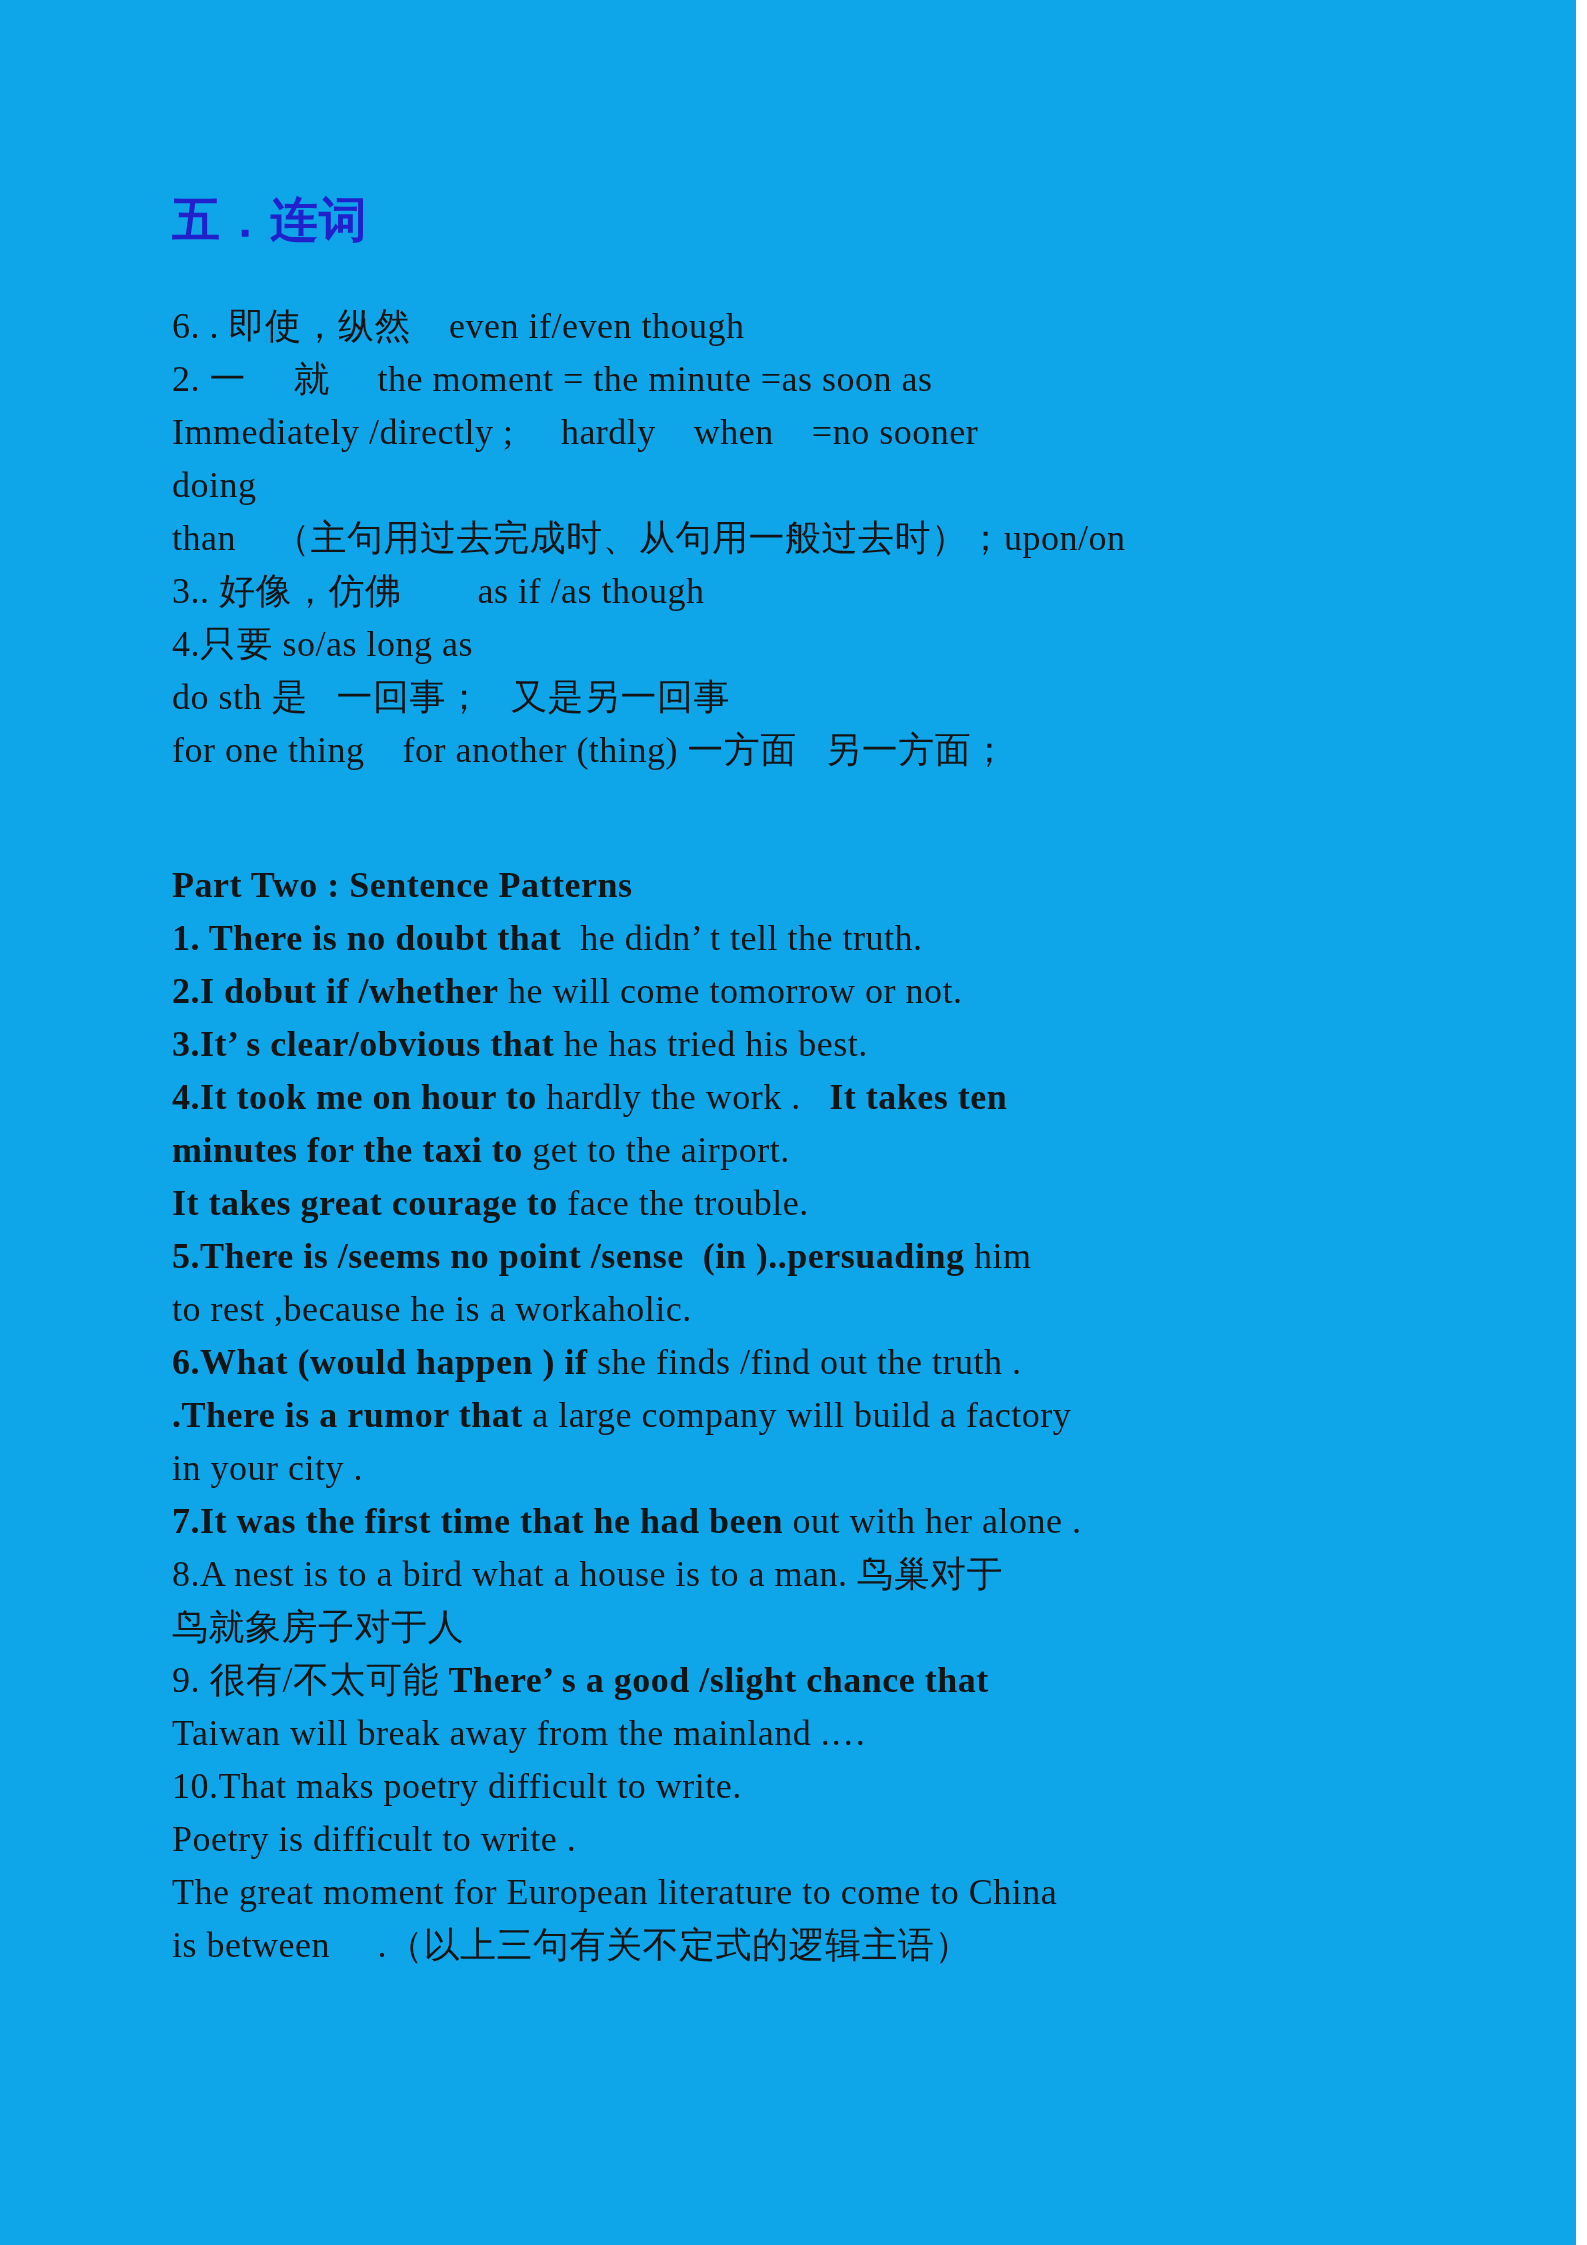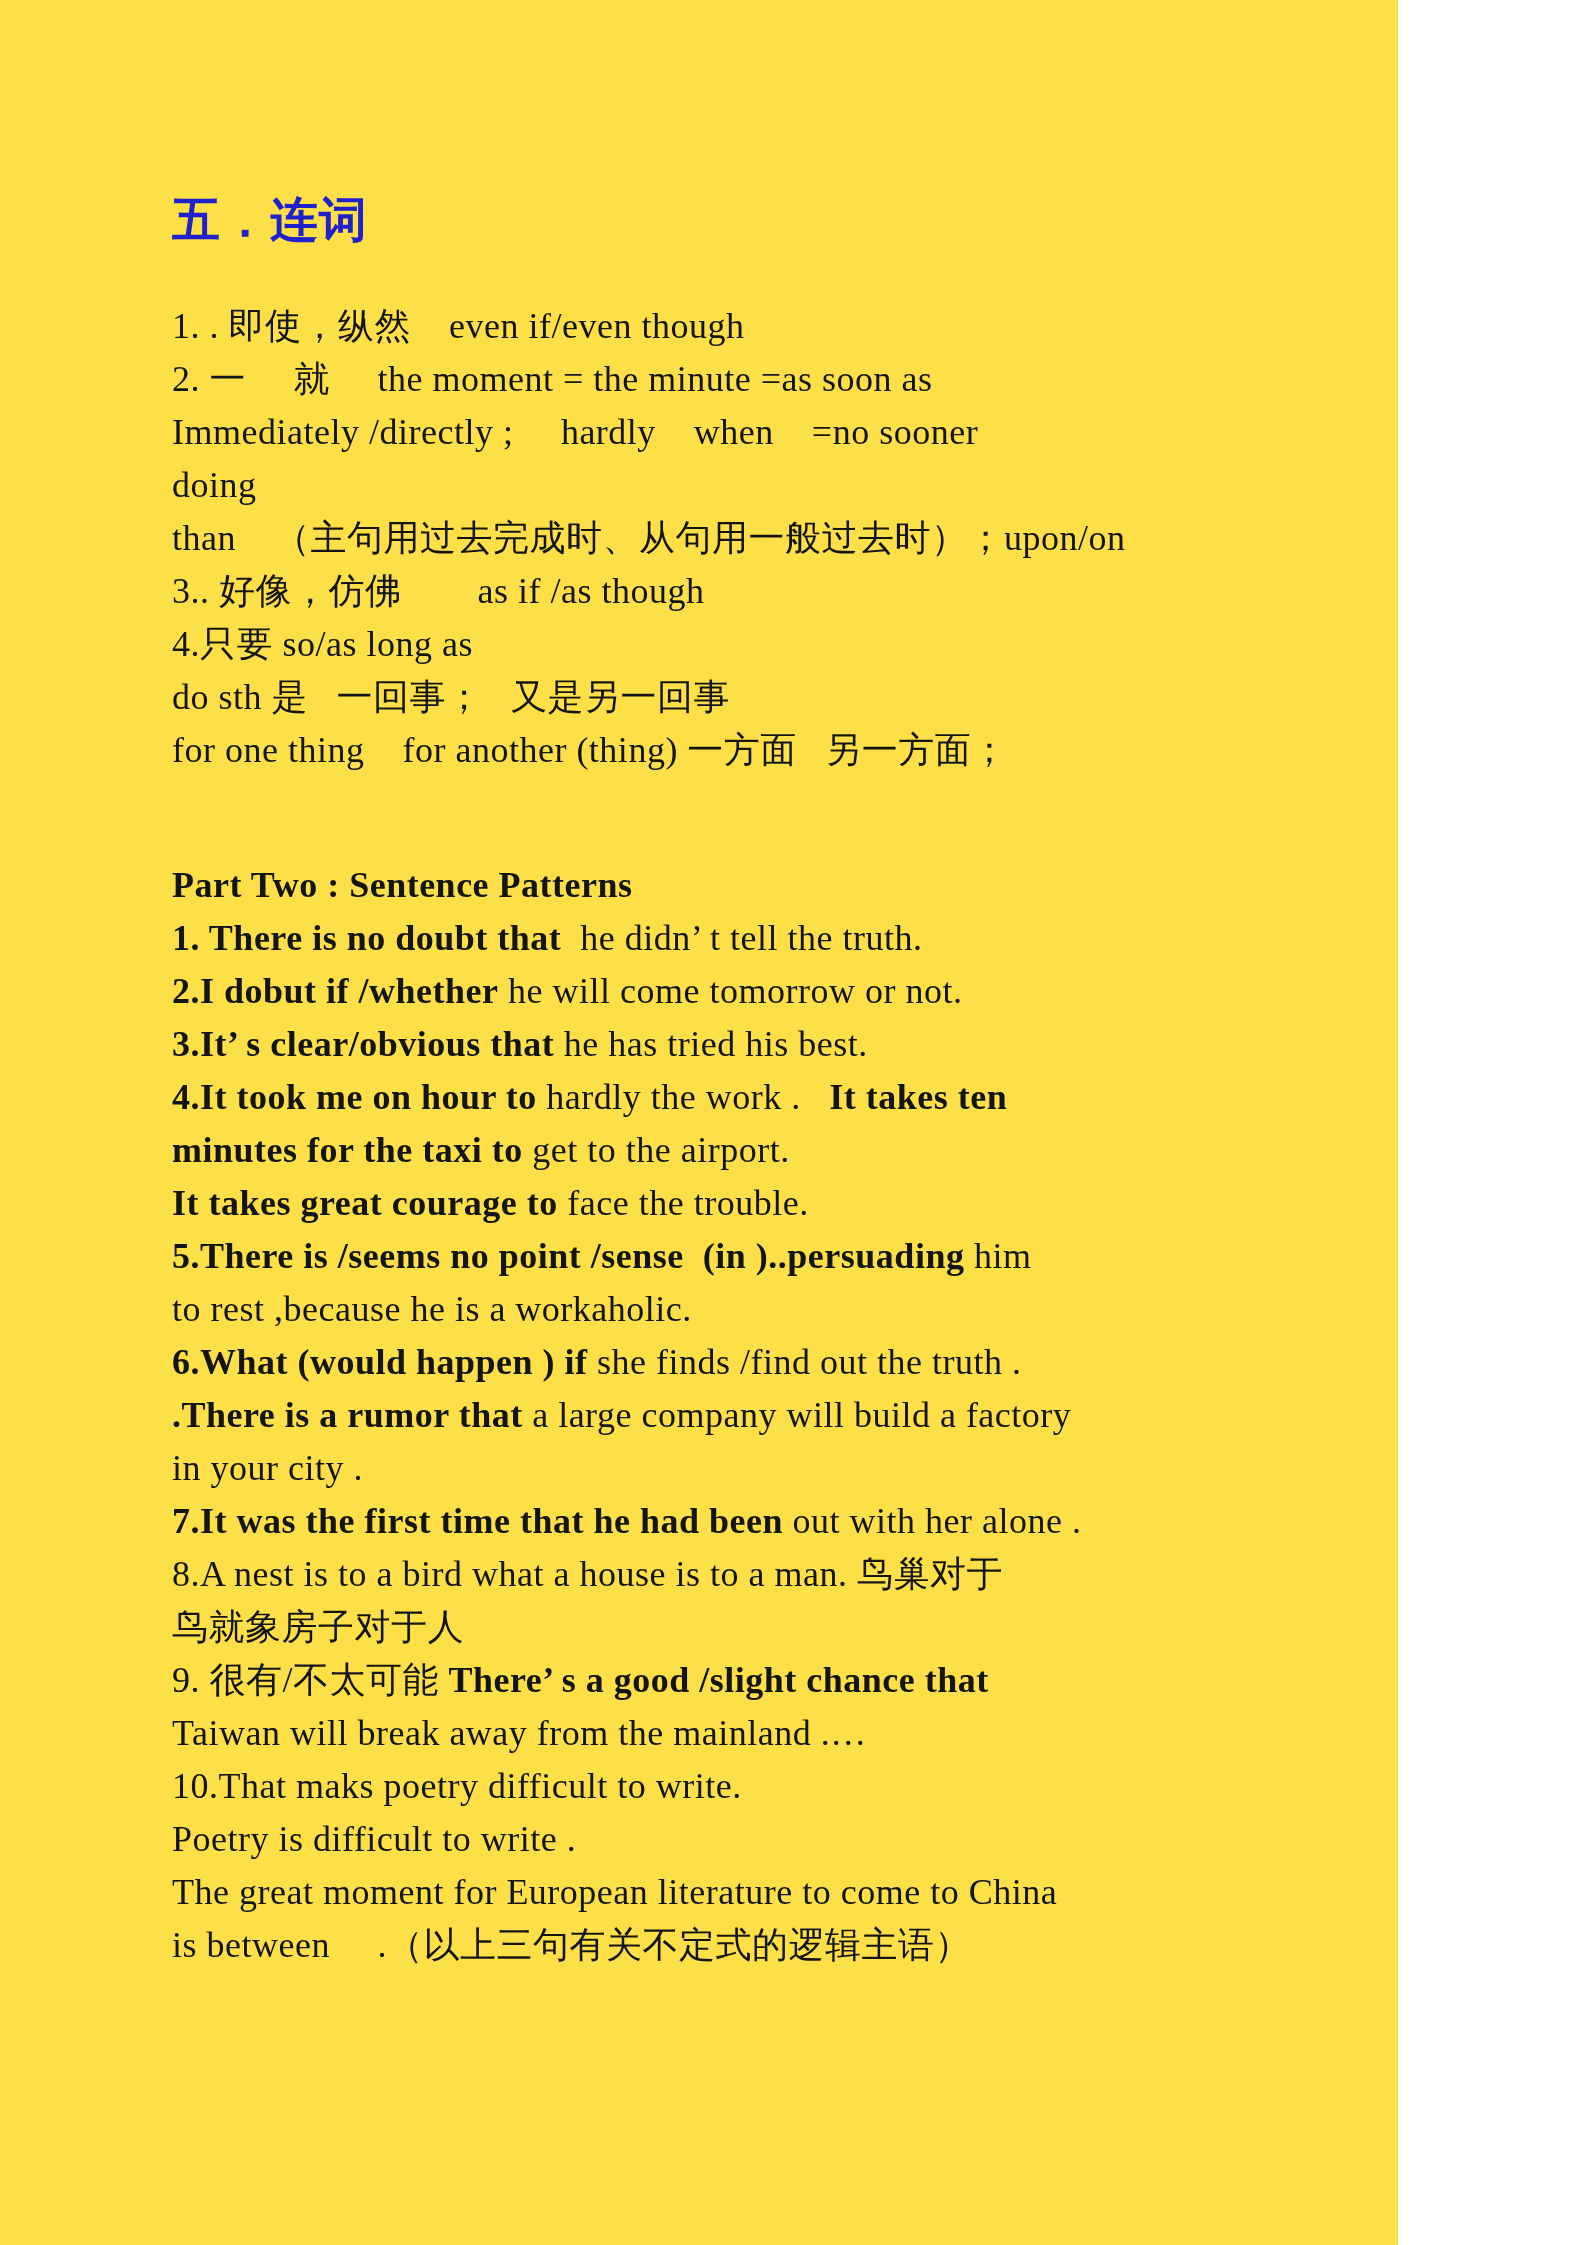--- a/index.html
+++ b/index.html
@@ -2,23 +2,23 @@
 <html><head>
 <meta charset="utf-8">
 <style>
   html, body {
     margin: 0;
     padding: 0;
     background: #ffffff;
   }
   .page {
     position: relative;
-    width: 1398px;
+    width: 1576px;
     height: 2245px;
-    background: #fde047;
+    background: #0ea5e9;
     box-sizing: border-box;
     padding: 192px 90px 60px 172px;
     font-family: "Liberation Serif", "DejaVu Serif", serif;
     color: #141414;
     overflow: hidden;
   }
   .heading {
     font-size: 48px;
     font-weight: bold;
     line-height: 56px;
@@ -41,21 +41,21 @@
     font-weight: bold;
   }
 </style>
 </head>
 <body>
 
 <div class="page">
   <h1 class="heading" style="color: rgb(33, 33, 204);">五．连词</h1>
 
   <div class="text-block conjunctions-block">
-      <div class="line"><span class="run">1. . 即使，纵然    even if/even though</span></div>
+      <div class="line"><span class="run">6. . 即使，纵然    even if/even though</span></div>
       <div class="line"><span class="run">2. 一     就     the moment = the minute =as soon as</span></div>
       <div class="line"><span class="run">Immediately /directly ;     hardly    when    =no sooner</span></div>
       <div class="line"><span class="run">doing</span></div>
       <div class="line"><span class="run">than    （主句用过去完成时、从句用一般过去时）；upon/on</span></div>
       <div class="line"><span class="run">3.. 好像，仿佛        as if /as though</span></div>
       <div class="line"><span class="run">4.只要 so/as long as</span></div>
       <div class="line"><span class="run">do sth 是   一回事；   又是另一回事</span></div>
       <div class="line"><span class="run">for one thing    for another (thing) 一方面   另一方面；</span></div>
     </div>
 

